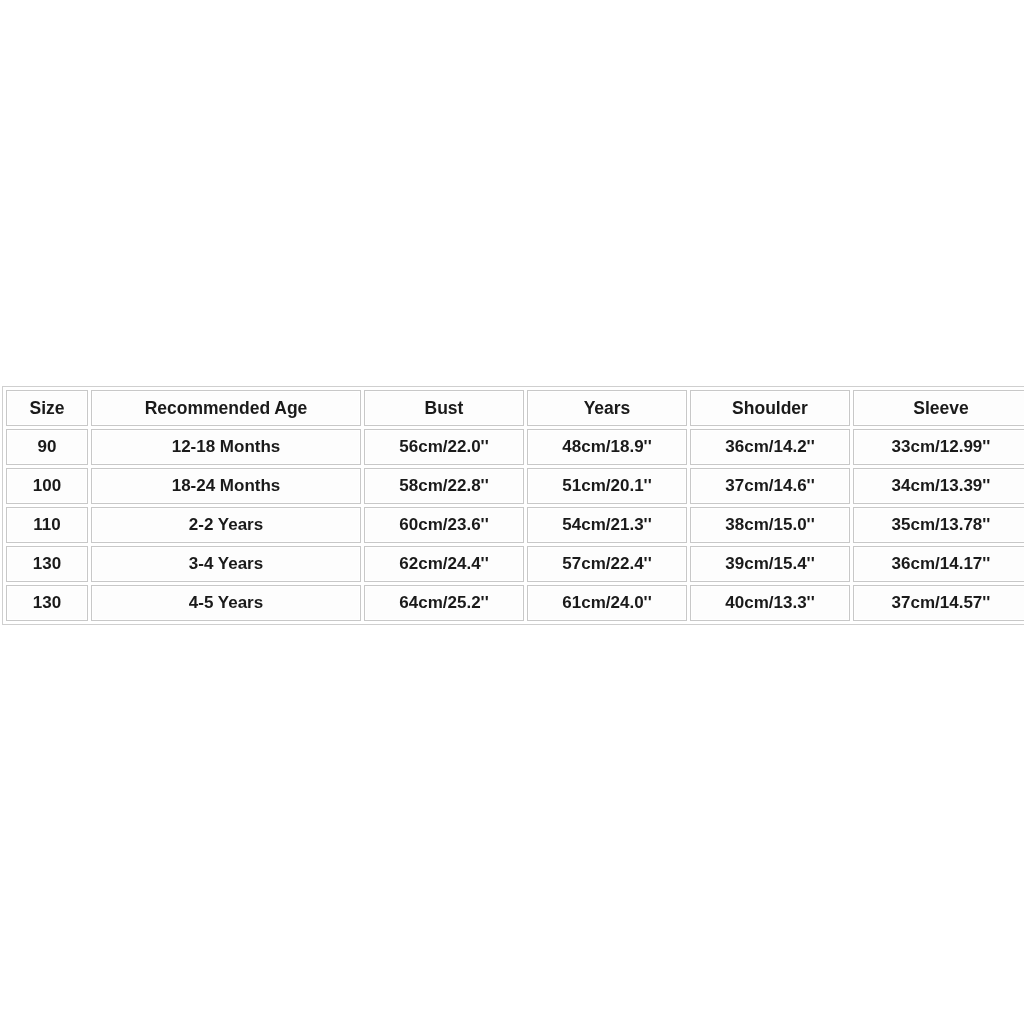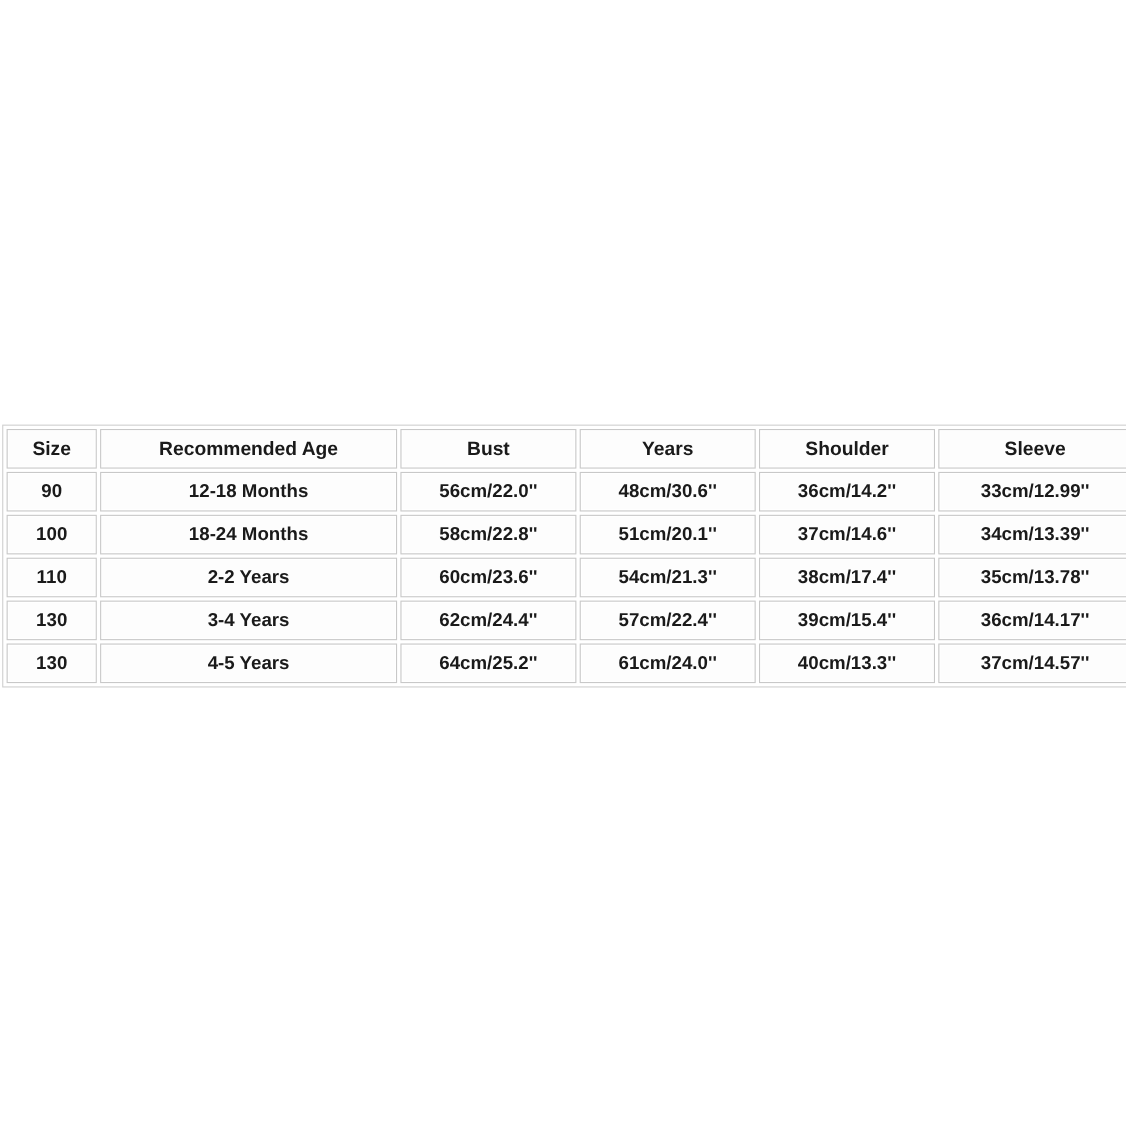--- a/index.html
+++ b/index.html
@@ -81,38 +81,38 @@
         <th>Years</th>
         <th>Shoulder</th>
         <th>Sleeve</th>
       </tr>
     </thead>
     <tbody>
       <tr>
         <td>90</td>
         <td>12-18 Months</td>
         <td>56cm/22.0''</td>
-        <td>48cm/30.6''</td>
+        <td>48cm/18.9''</td>
         <td>36cm/14.2''</td>
         <td>33cm/12.99''</td>
       </tr>
       <tr>
         <td>100</td>
         <td>18-24 Months</td>
         <td>58cm/22.8''</td>
         <td>51cm/20.1''</td>
         <td>37cm/14.6''</td>
         <td>34cm/13.39''</td>
       </tr>
       <tr>
         <td>110</td>
         <td>2-2 Years</td>
         <td>60cm/23.6''</td>
         <td>54cm/21.3''</td>
-        <td>38cm/17.4''</td>
+        <td>38cm/15.0''</td>
         <td>35cm/13.78''</td>
       </tr>
       <tr>
         <td>130</td>
         <td>3-4 Years</td>
         <td>62cm/24.4''</td>
         <td>57cm/22.4''</td>
         <td>39cm/15.4''</td>
         <td>36cm/14.17''</td>
       </tr>

